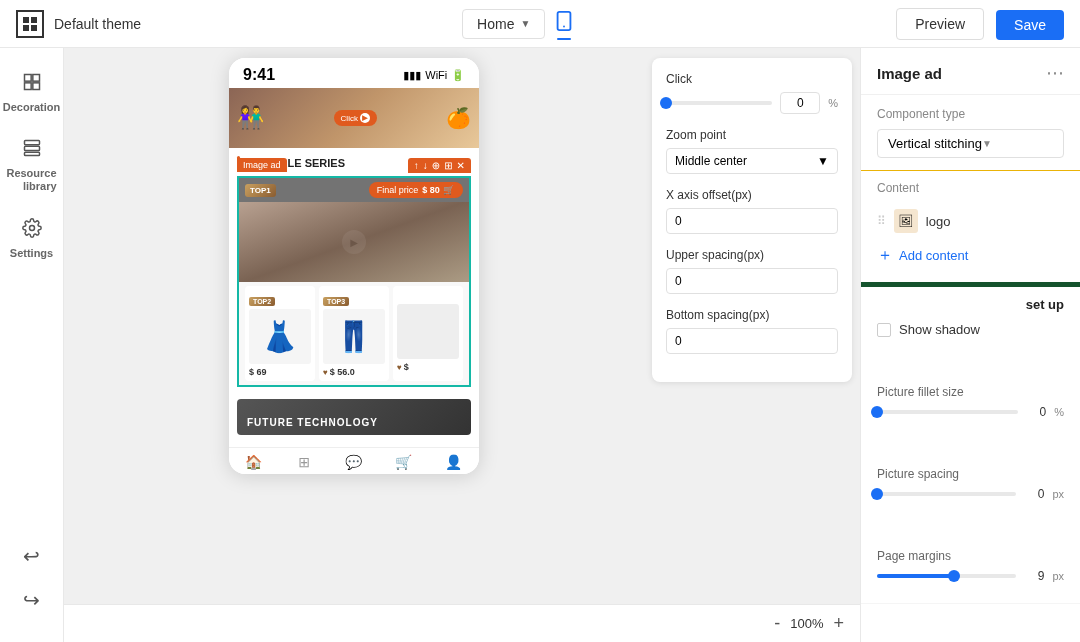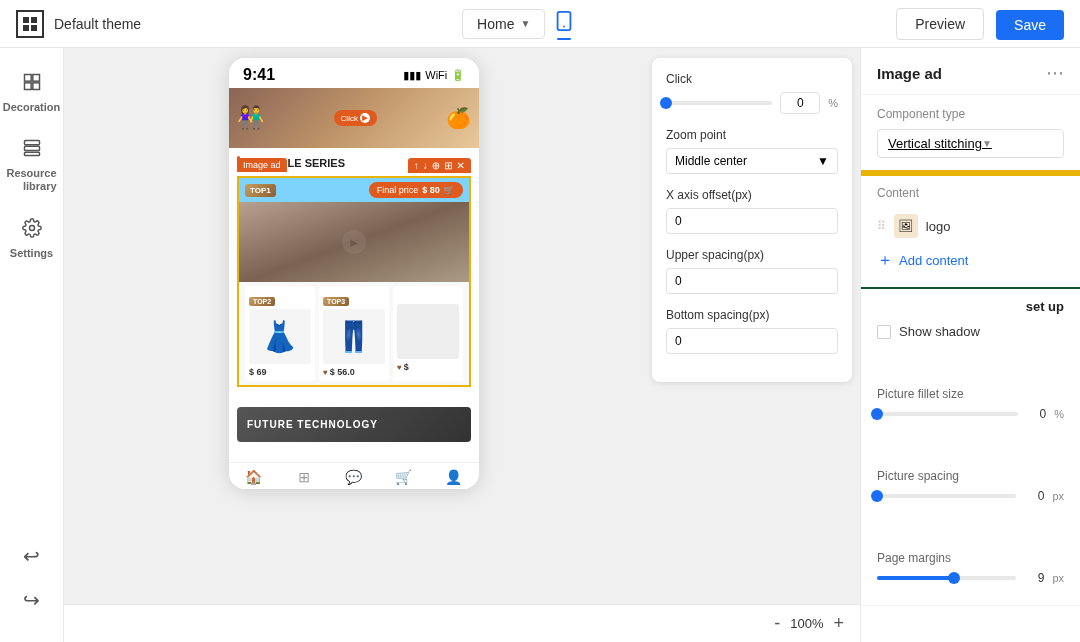--- a/index.html
+++ b/index.html
@@ -139,22 +139,22 @@
       right: 0;
       display: flex;
       gap: 4px;
       align-items: center;
       background: #e05a1e;
       padding: 2px 6px;
       border-radius: 3px 3px 0 0;
     }
     .image-ad-toolbar span { color: #fff; font-size: 10px; cursor: pointer; }
     .image-ad-border {
-      border: 2px solid #eab308;
-      background: #7dd3fc;
+      border: 2px solid #14b8a6;
+      background: #737373;
       position: relative;
     }
     .image-ad-top1-area {
       display: flex;
       align-items: center;
       gap: 6px;
       padding: 4px 6px;
     }
     .top1-badge {
       background: linear-gradient(135deg, #c8a060, #8a5c30);
@@ -239,27 +239,27 @@
       font-weight: 600;
       color: #333;
       margin-top: 3px;
       display: flex;
       align-items: center;
       gap: 2px;
     }
     .product-price-icon { font-size: 8px; color: #8a5c30; }
 
     .phone-future-banner {
-      margin: 20px 8px;
+      margin: 12px 8px;
       height: 35px;
       background: linear-gradient(135deg, #555 0%, #333 100%);
       border-radius: 4px;
       display: flex;
       align-items: flex-start;
-      padding: 12px 10px;
+      padding: 18px 10px;
       font-size: 10px;
       font-weight: 700;
       color: #fff;
       letter-spacing: 1px;
     }
 
     .phone-bottom-nav {
       display: flex;
       background: #fff;
       border-top: 1px solid #eee;
@@ -350,37 +350,36 @@
     .right-panel-header {
       display: flex;
       align-items: center;
       justify-content: space-between;
       padding: 14px 16px 10px;
       border-bottom: 1px solid #f0f0f0;
     }
     .right-panel-title { font-size: 15px; font-weight: 600; color: #222; }
     .right-panel-more { color: #888; font-size: 18px; cursor: pointer; }
 
-    .rp-section { padding: 12px 16px; border-bottom: 6px solid #eab308; }
+    .rp-section { padding: 12px 16px; border-bottom: 1px solid #eab308; }
     .rp-section-title { font-size: 12px; color: #888; margin-bottom: 8px; }
     .rp-dropdown {
       display: flex;
       align-items: center;
       justify-content: flex-start;
       border: 1px solid #e0e0e0;
       border-radius: 4px;
       padding: 6px 10px;
       font-size: 13px;
       cursor: pointer;
-      text-decoration: underline;
     }
     .rp-dropdown-arrow { color: #888; font-size: 10px; }
 
     
-    .rp-content-section { padding: 10px 16px; border-bottom: 2px solid #14532d; }
+    .rp-content-section { padding: 10px 16px; border-bottom: 5px solid #14532d; }
     .rp-content-title { font-size: 12px; color: #888; margin-bottom: 8px; }
     .rp-content-item {
       display: flex;
       align-items: center;
       gap: 8px;
       padding: 6px 0;
     }
     .drag-handle { color: #ccc; font-size: 12px; cursor: grab; }
     .logo-thumb {
       width: 24px;

